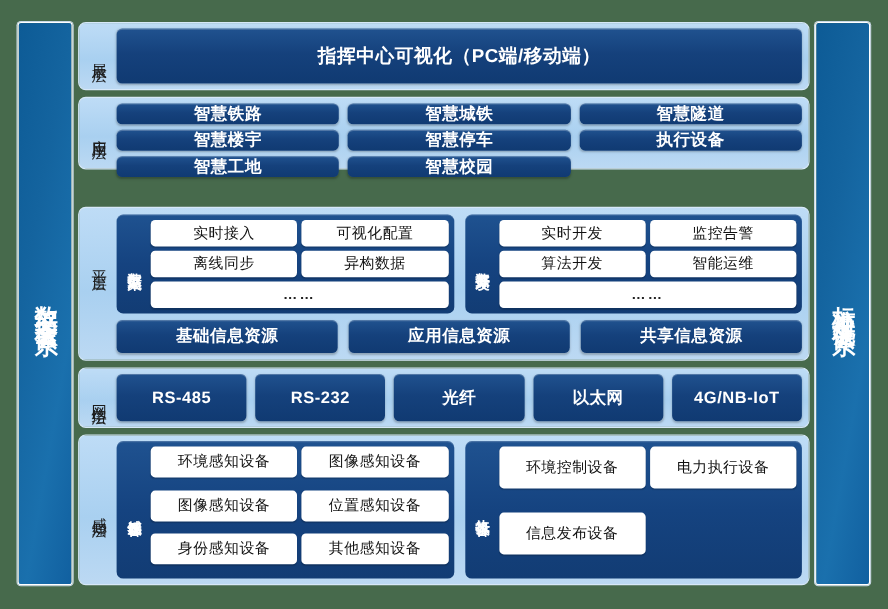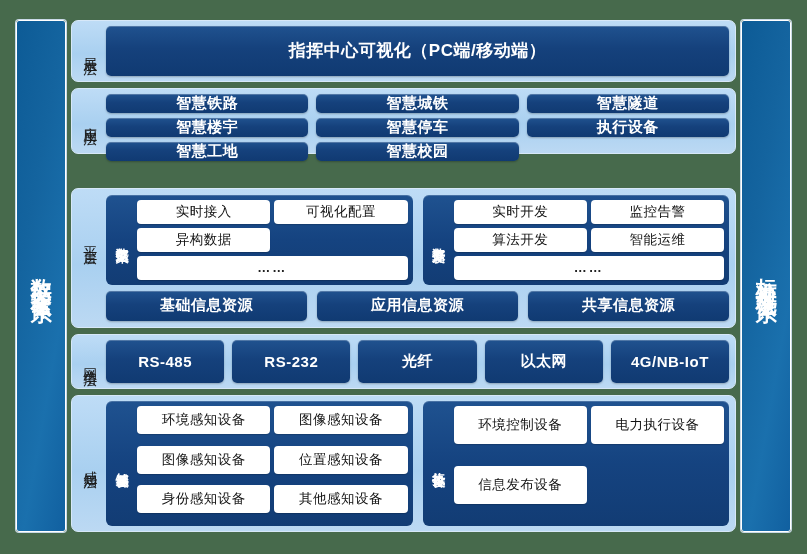--- a/index.html
+++ b/index.html
@@ -220,20 +220,21 @@
     <div class="layer row-platform">
       <div class="platform-inner">
         <div class="layer-name">平台层</div>
         <div class="platform-main">
 
           <div class="pf-group">
             <div class="pf-title">数据汇聚</div>
             <div class="pf-cells">
               <div class="wcell">实时接入</div>
               <div class="wcell">可视化配置</div>
+              <div class="wcell">离线同步</div>
               <div class="wcell">异构数据</div>
               <div class="wcell wide dots">……</div>
             </div>
           </div>
 
           <div class="pf-group">
             <div class="pf-title">数据开发</div>
             <div class="pf-cells">
               <div class="wcell">实时开发</div>
               <div class="wcell">监控告警</div>

